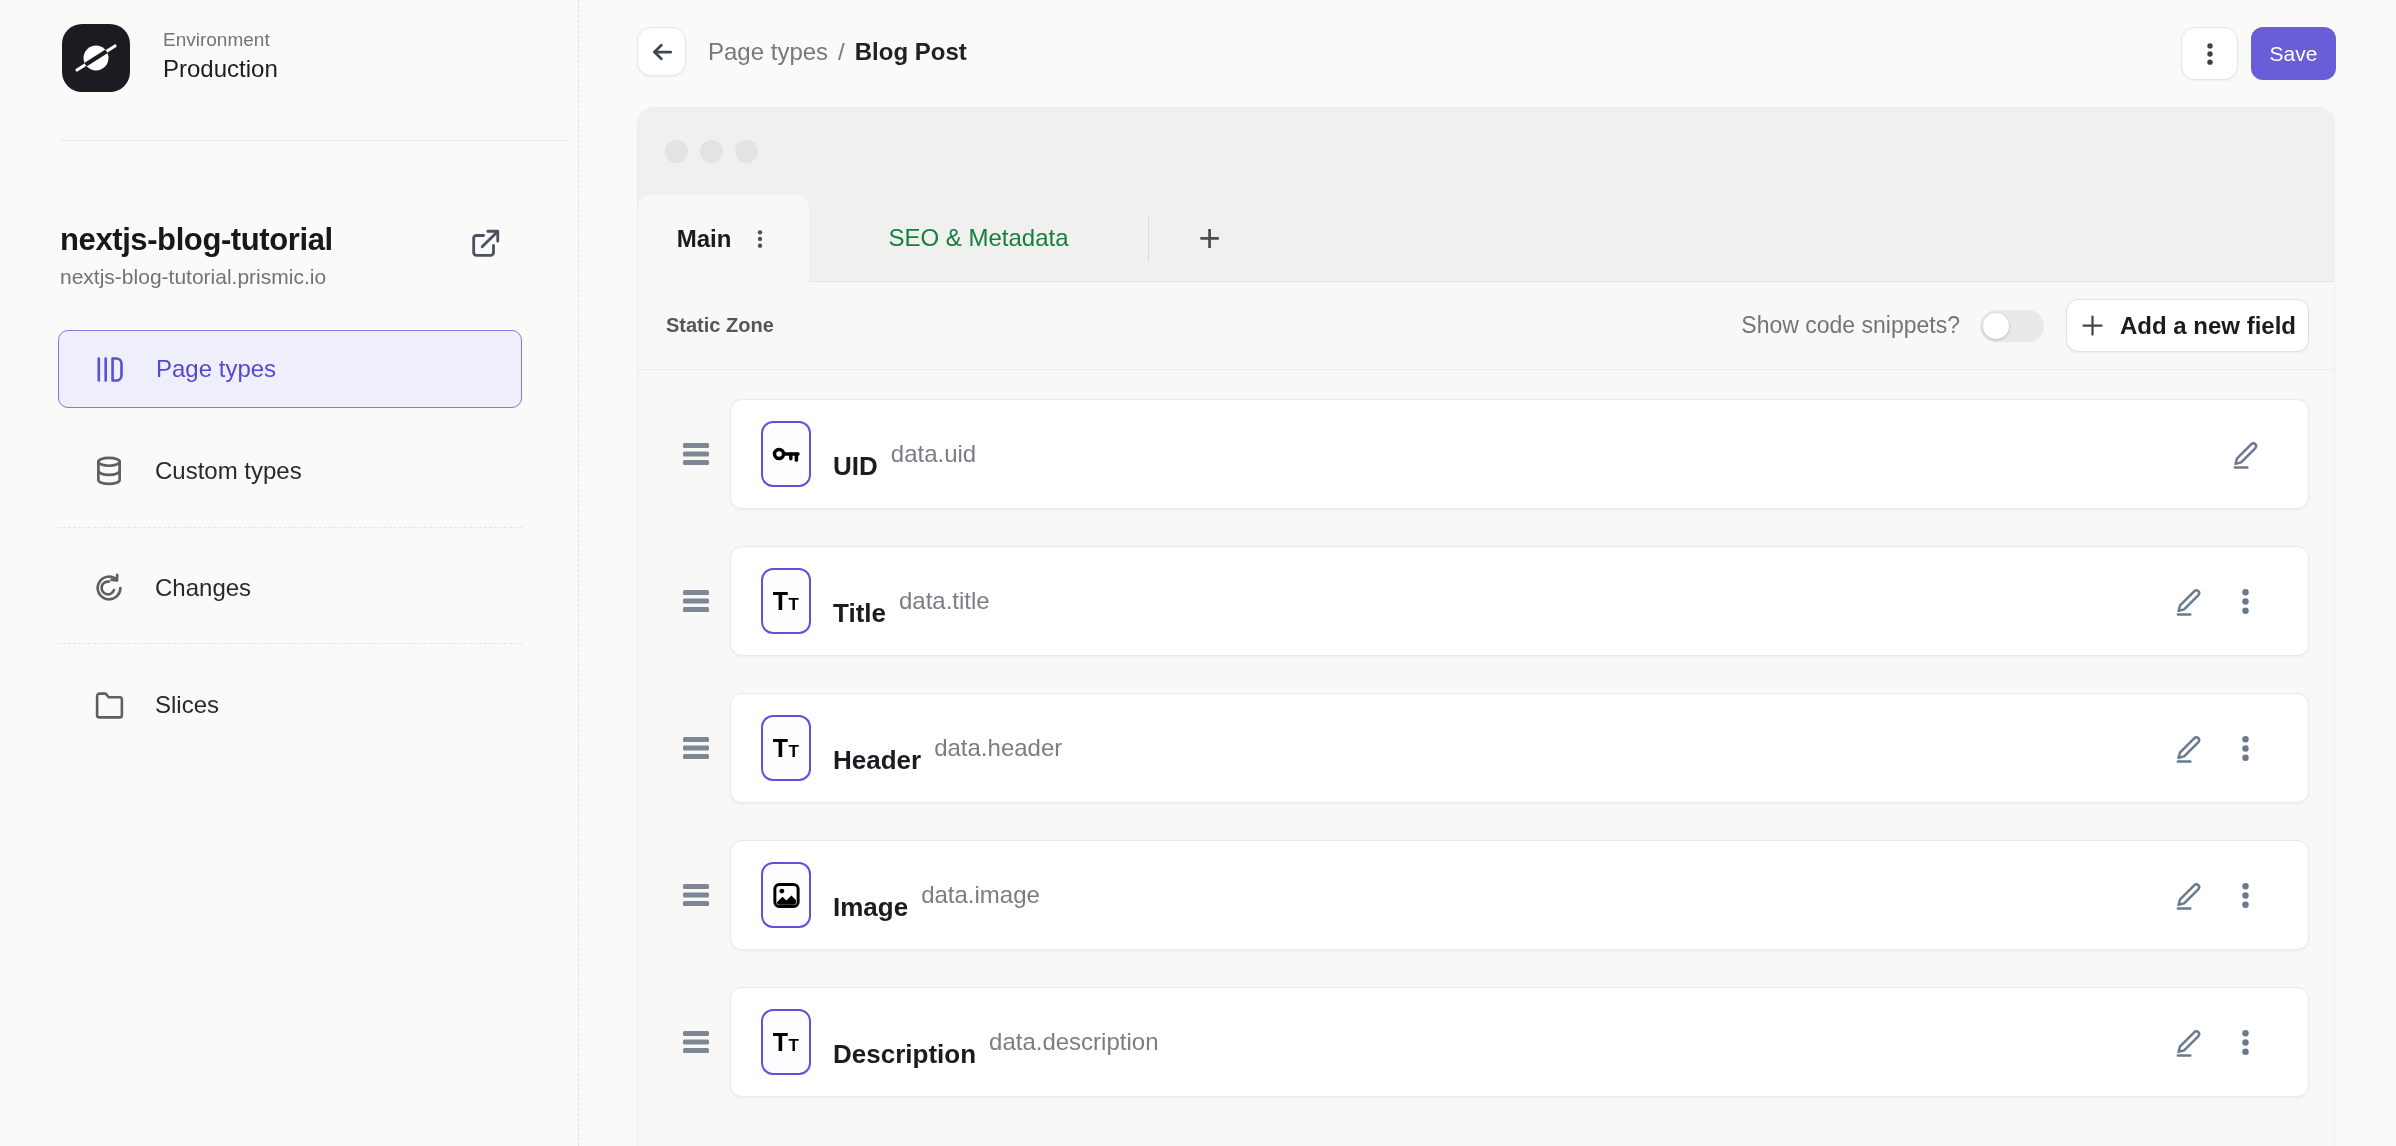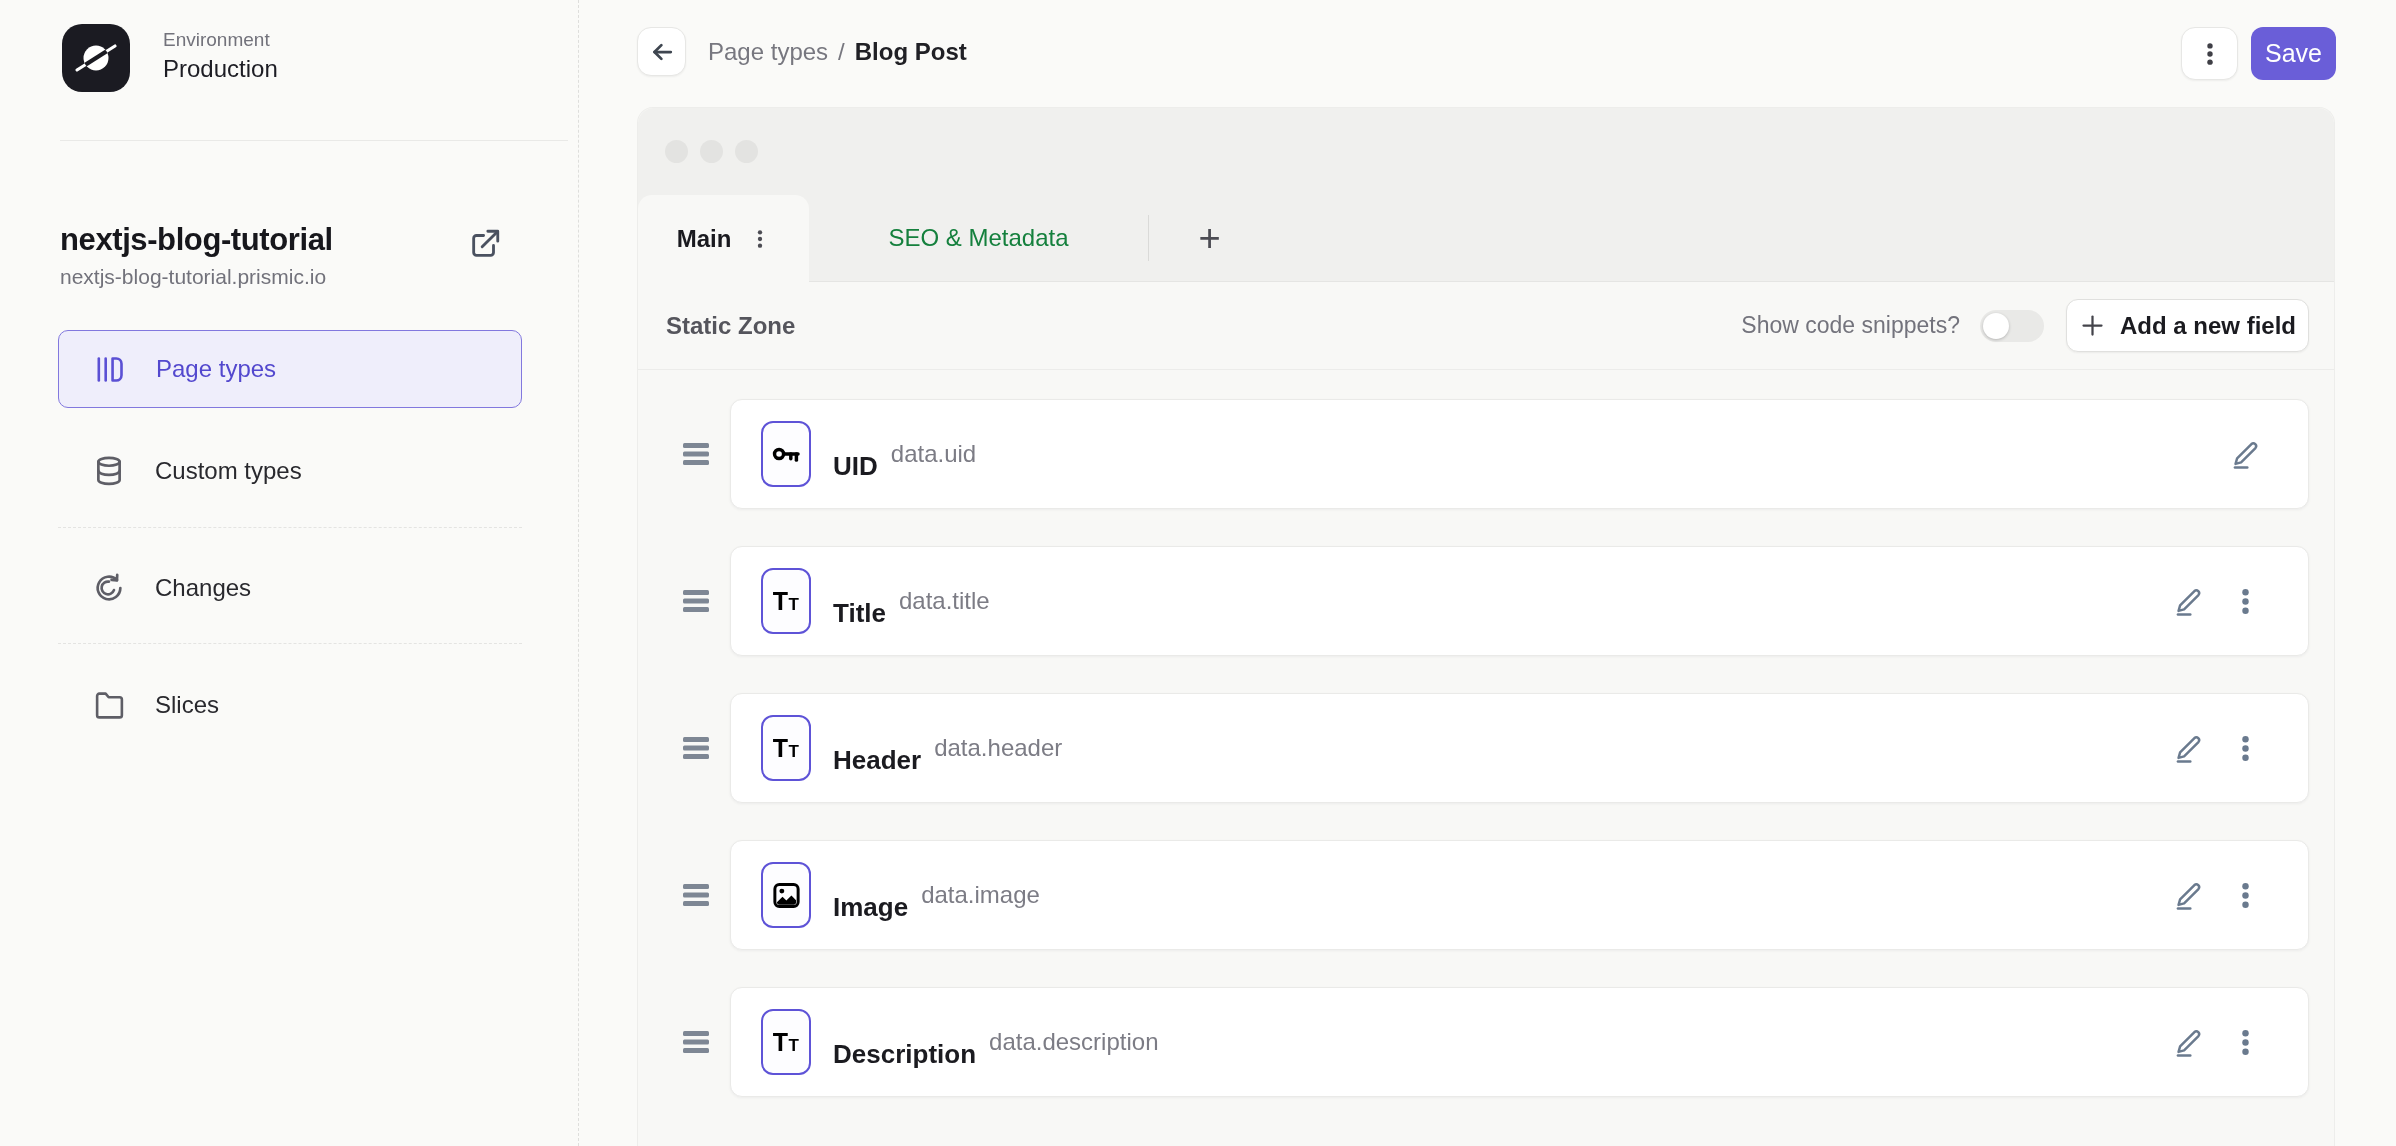--- a/index.html
+++ b/index.html
@@ -25,34 +25,34 @@
   .nav-item.active .nav-label { font-weight:500; }
   .pos-0 { top:330px; } .pos-1 { top:432px; } .pos-2 { top:549px; } .pos-3 { top:666px; }
   .nav-divider { position:absolute; left:58px; width:464px; border-top:1px dashed #E4E4E2; }
   .nav-divider.d1 { top:527px; } .nav-divider.d2 { top:643px; }
   
   .back-btn { position:absolute; left:637px; top:27px; width:49px; height:49px; border-radius:14px; background:#fff; border:1px solid #E7E7E5; box-shadow:0 1px 2px rgba(27,27,33,.06); display:flex; align-items:center; justify-content:center; color:#3F4650; cursor:pointer; }
   .breadcrumb { position:absolute; left:708px; top:27px; height:49px; display:flex; align-items:center; gap:10px; font-size:24px; color:#77777F; }
   .breadcrumb .crumb-parent { cursor:pointer; }
   .breadcrumb .crumb-current { color:#202025; font-weight:600; }
   .menu-btn { position:absolute; left:2181px; top:27px; width:57px; height:53px; border-radius:14px; background:#fff; border:1px solid #E7E7E5; box-shadow:0 1px 2px rgba(27,27,33,.06); display:flex; align-items:center; justify-content:center; color:#3F3F46; cursor:pointer; }
-  .save-btn { position:absolute; left:2251px; top:27px; width:85px; height:53px; border-radius:12px; background:#6A5ED8; border:none; color:#fff; font-size:25px; font-weight:500; font-family:inherit; display:flex; align-items:center; justify-content:center; cursor:pointer; }
+  .save-btn { position:absolute; left:2251px; top:27px; width:85px; height:53px; border-radius:12px; background:#6A5ED8; border:none; color:#fff; font-size:21px; font-weight:500; font-family:inherit; display:flex; align-items:center; justify-content:center; cursor:pointer; }
   
   .card { position:absolute; left:637px; top:107px; width:1698px; bottom:0; background:#F8F8F6; border:1px solid #EDEDEB; border-bottom:none; border-radius:16px 16px 0 0; }
   .card-header { height:87px; background:#F0F0EE; border-radius:16px 16px 0 0; display:flex; align-items:center; padding-left:27px; gap:12px; }
   .dot { width:23px; height:23px; border-radius:50%; background:#E3E3E1; }
   .tab-bar { height:87px; background:#F0F0EE; border-bottom:1px solid #E5E5E3; display:flex; align-items:stretch;gap:16px; }
   .tab { display:flex; align-items:center; justify-content:center; font-size:24px; cursor:pointer; }
   .tab.active { width:171px; background:#F8F8F6; border-radius:14px 14px 0 0; margin-bottom:-1px; gap:19px; font-weight:600; color:#1A1A1F; }
   .tab.inactive { width:307px; color:#15803d; }
   .tab-sep { width:1px; height:46px; background:#DADAD8; align-self:center; }
   .tab-add { width:89px; display:flex; align-items:center; justify-content:center; font-size:38px; font-weight:300; color:#4C4C53; cursor:pointer; }
   .tab-kebab { display:flex; align-items:center; color:#4C4C53; }
   .zone-bar { height:88px; border-bottom:1px solid #ECECEA; display:flex; align-items:center; padding:0 25px 0 28px; }
-  .zone-title { font-size:24px; font-weight:600; color:#55555C;text-align:center; }
+  .zone-title { font-size:20px; font-weight:600; color:#55555C;text-align:center; }
   .spacer { flex:1; }
   .snippets-label { font-size:23px; color:#73737C; margin-right:20px; }
   .toggle { width:64px; height:32px; border-radius:16px; background:#E9E9E7; position:relative; cursor:pointer; flex:none; }
   .toggle .knob { position:absolute; left:3px; top:3px; width:26px; height:26px; border-radius:50%; background:#fff; box-shadow:0 1px 3px rgba(27,27,33,.25); }
   .add-field-btn { margin-left:22px; height:53px; border-radius:12px; background:#fff; border:1px solid #E0E0DE; box-shadow:0 1px 2px rgba(27,27,33,.06); padding:0 12px; display:flex; align-items:center; gap:14px; font-size:24px; font-weight:600; color:#1B1B20; font-family:inherit; cursor:pointer; }
   .add-field-btn .plus { color:#44444B; display:flex; }
   
   .field-row { position:absolute; left:43px; right:25px; height:110px; display:flex; align-items:center; }
   .row-0 { top:291px; } .row-1 { top:438px; } .row-2 { top:585px; } .row-3 { top:732px; } .row-4 { top:879px; }
   .drag-handle { width:30px; margin-right:19px; color:#7E8794; cursor:grab; display:flex; }

